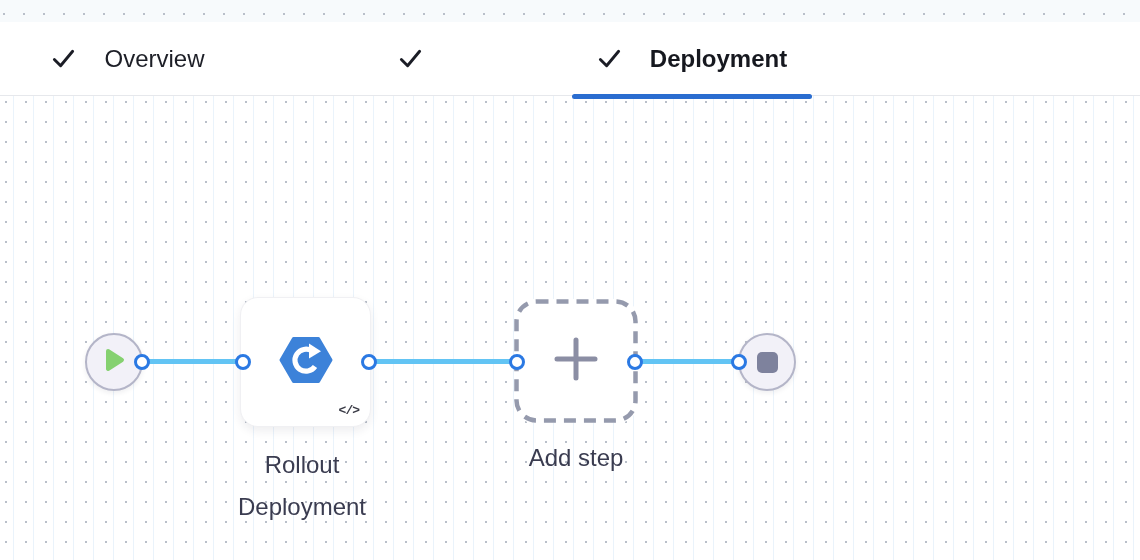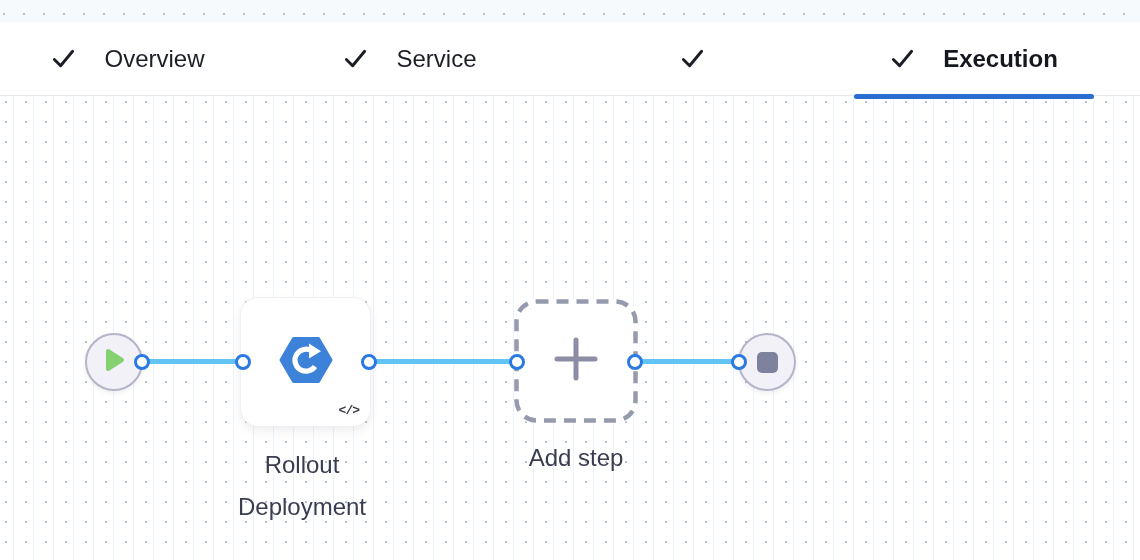--- a/index.html
+++ b/index.html
@@ -114,36 +114,28 @@
         </svg>
     </span>
     <span class="tab-label">Overview</span>
   </div>
   <div class="tab">
     <span class="check-wrap">
       <svg width="25" height="25" viewBox="0 0 26 26" fill="none">
           <path d="M3.5 14 L10 20.5 L22.5 5.5" stroke="#1b1d26" stroke-width="3" stroke-linecap="round" stroke-linejoin="round"></path>
         </svg>
     </span>
-    <span class="tab-label">Service</span>
-  </div>
-  <div class="tab">
-    <span class="check-wrap">
-      <svg width="25" height="25" viewBox="0 0 26 26" fill="none">
-          <path d="M3.5 14 L10 20.5 L22.5 5.5" stroke="#1b1d26" stroke-width="3" stroke-linecap="round" stroke-linejoin="round"></path>
-        </svg>
-    </span>
   </div>
   <div class="tab active">
     <span class="check-wrap">
       <svg width="25" height="25" viewBox="0 0 26 26" fill="none">
           <path d="M3.5 14 L10 20.5 L22.5 5.5" stroke="#1b1d26" stroke-width="3" stroke-linecap="round" stroke-linejoin="round"></path>
         </svg>
     </span>
-    <span class="tab-label">Execution</span>
+    <span class="tab-label">Deployment</span>
     <div class="active-underline"></div>
   </div>
 </header>
 
 <main class="canvas">
 
   <div class="connector c1"></div>
   <div class="connector c2"></div>
   <div class="connector c3"></div>
 

